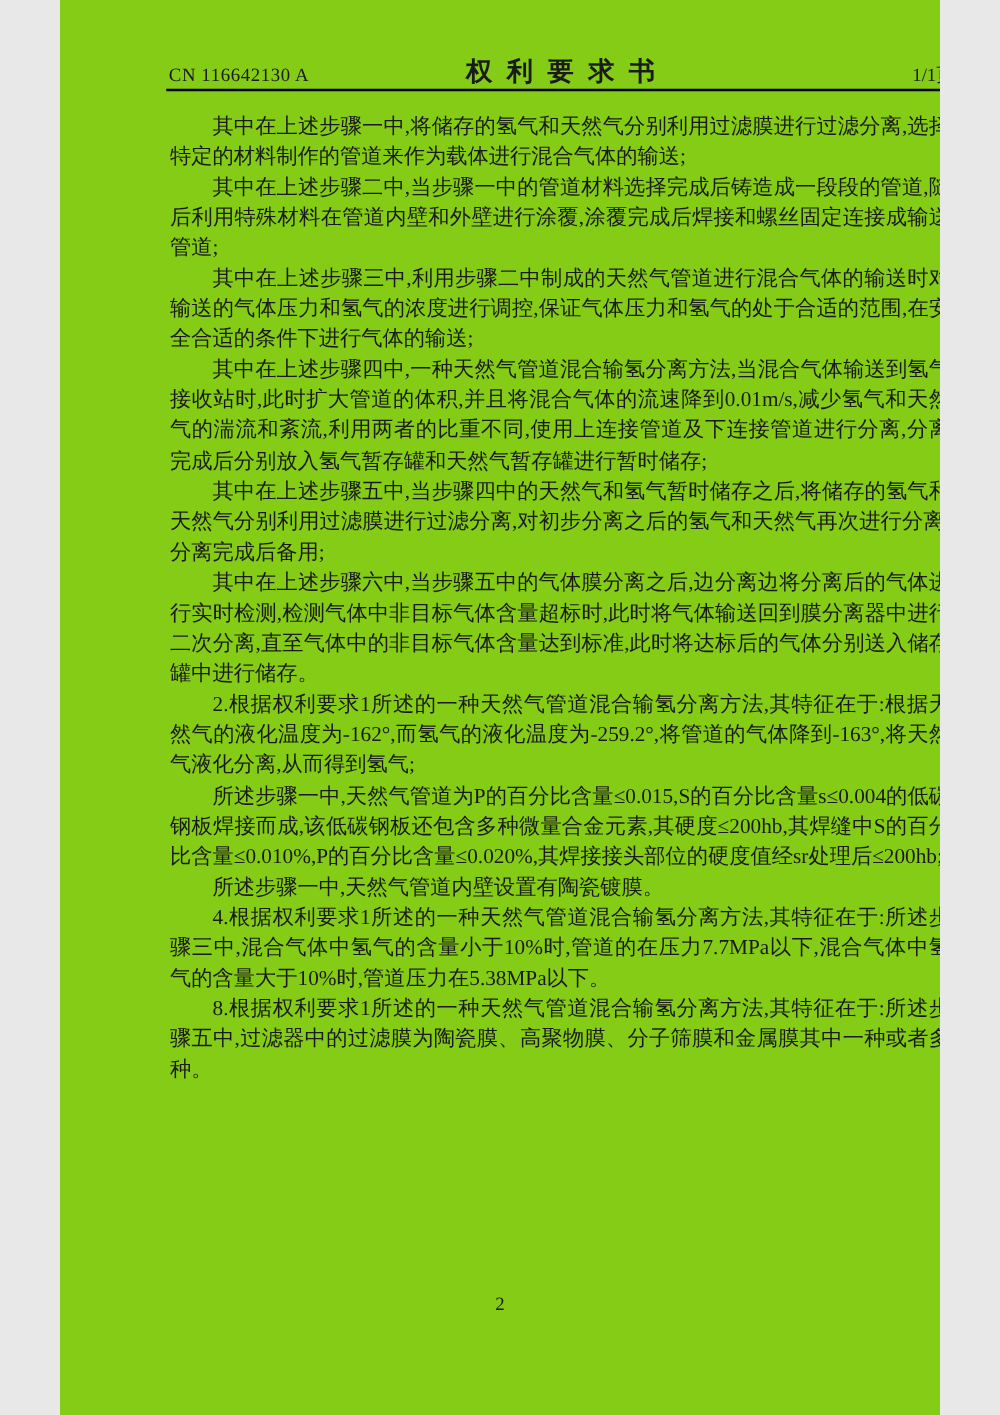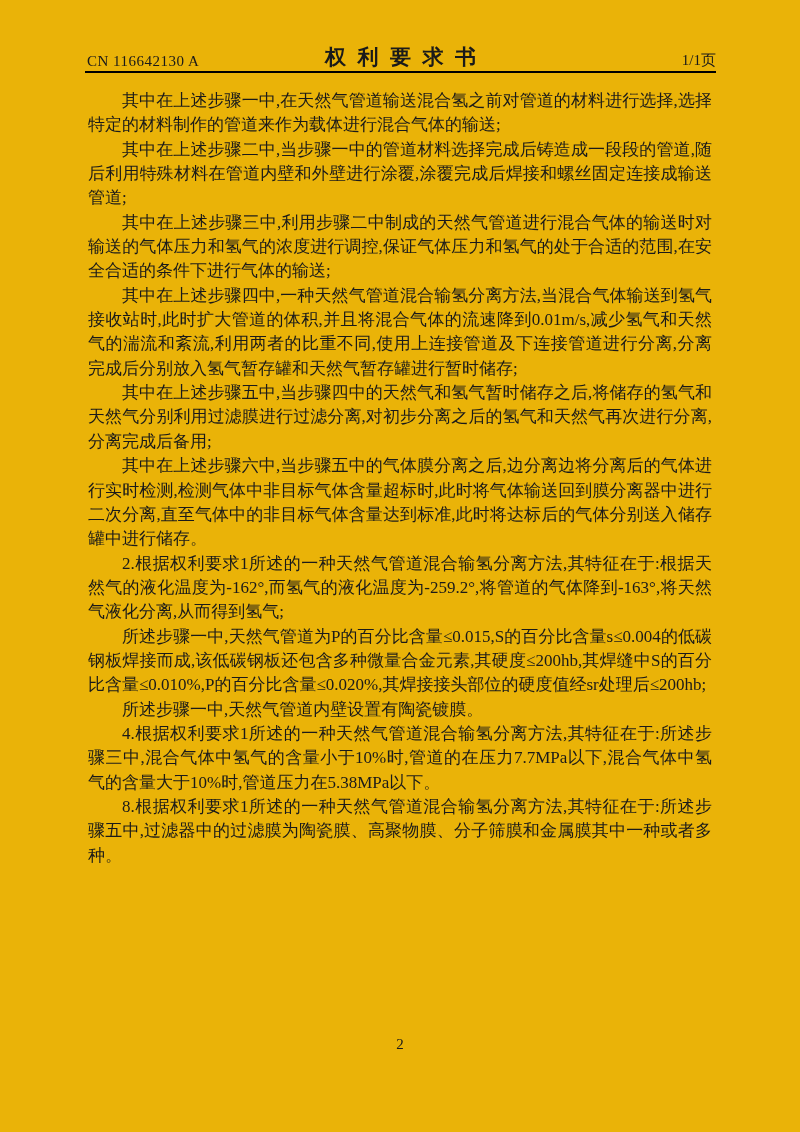--- a/index.html
+++ b/index.html
@@ -2,24 +2,24 @@
 <html><head>
 <meta charset="utf-8">
 <style>
   html, body {
     margin: 0;
     padding: 0;
     background: #e8e8e8;
   }
   .page {
     position: relative;
-    width: 800px;
+    width: 704px;
     height: 1132px;
     margin: 0 auto;
-    background: #eab308;
+    background: #84cc16;
     color: #1a1a1a;
     font-family: "Liberation Serif", "DejaVu Serif", serif;
     overflow: hidden;
   }
   .header {
     position: absolute;
     top: 44px;
     left: 85px;
     width: 631px;
     height: 26px;
@@ -93,21 +93,21 @@
 
   <div class="header">
     <span class="pub-number">CN 116642130 A</span>
     <span class="doc-title-wrap"><span class="doc-title">权利要求书</span></span>
     <span class="page-indicator">1/1页</span>
   </div>
 
   <div class="header-rule"></div>
 
   <div class="claims">
-    <p>其中在上述步骤一中,在天然气管道输送混合氢之前对管道的材料进行选择,选择特定的材料制作的管道来作为载体进行混合气体的输送;</p>
+    <p>其中在上述步骤一中,将储存的氢气和天然气分别利用过滤膜进行过滤分离,选择特定的材料制作的管道来作为载体进行混合气体的输送;</p>
     <p>其中在上述步骤二中,当步骤一中的管道材料选择完成后铸造成一段段的管道,随后利用特殊材料在管道内壁和外壁进行涂覆,涂覆完成后焊接和螺丝固定连接成输送管道;</p>
     <p>其中在上述步骤三中,利用步骤二中制成的天然气管道进行混合气体的输送时对输送的气体压力和氢气的浓度进行调控,保证气体压力和氢气的处于合适的范围,在安全合适的条件下进行气体的输送;</p>
     <p>其中在上述步骤四中,一种天然气管道混合输氢分离方法,当混合气体输送到氢气接收站时,此时扩大管道的体积,并且将混合气体的流速降到0.01m/s,减少氢气和天然气的湍流和紊流,利用两者的比重不同,使用上连接管道及下连接管道进行分离,分离完成后分别放入氢气暂存罐和天然气暂存罐进行暂时储存;</p>
     <p>其中在上述步骤五中,当步骤四中的天然气和氢气暂时储存之后,将储存的氢气和天然气分别利用过滤膜进行过滤分离,对初步分离之后的氢气和天然气再次进行分离,分离完成后备用;</p>
     <p>其中在上述步骤六中,当步骤五中的气体膜分离之后,边分离边将分离后的气体进行实时检测,检测气体中非目标气体含量超标时,此时将气体输送回到膜分离器中进行二次分离,直至气体中的非目标气体含量达到标准,此时将达标后的气体分别送入储存罐中进行储存。</p>
     <p>2.根据权利要求1所述的一种天然气管道混合输氢分离方法,其特征在于:根据天然气的液化温度为-162°,而氢气的液化温度为-259.2°,将管道的气体降到-163°,将天然气液化分离,从而得到氢气;</p>
     <p>所述步骤一中,天然气管道为P的百分比含量≤0.015,S的百分比含量s≤0.004的低碳钢板焊接而成,该低碳钢板还包含多种微量合金元素,其硬度≤200hb,其焊缝中S的百分比含量≤0.010%,P的百分比含量≤0.020%,其焊接接头部位的硬度值经sr处理后≤200hb;</p>
     <p>所述步骤一中,天然气管道内壁设置有陶瓷镀膜。</p>
     <p>4.根据权利要求1所述的一种天然气管道混合输氢分离方法,其特征在于:所述步骤三中,混合气体中氢气的含量小于10%时,管道的在压力7.7MPa以下,混合气体中氢气的含量大于10%时,管道压力在5.38MPa以下。</p>
     <p>8.根据权利要求1所述的一种天然气管道混合输氢分离方法,其特征在于:所述步骤五中,过滤器中的过滤膜为陶瓷膜、高聚物膜、分子筛膜和金属膜其中一种或者多种。</p>

